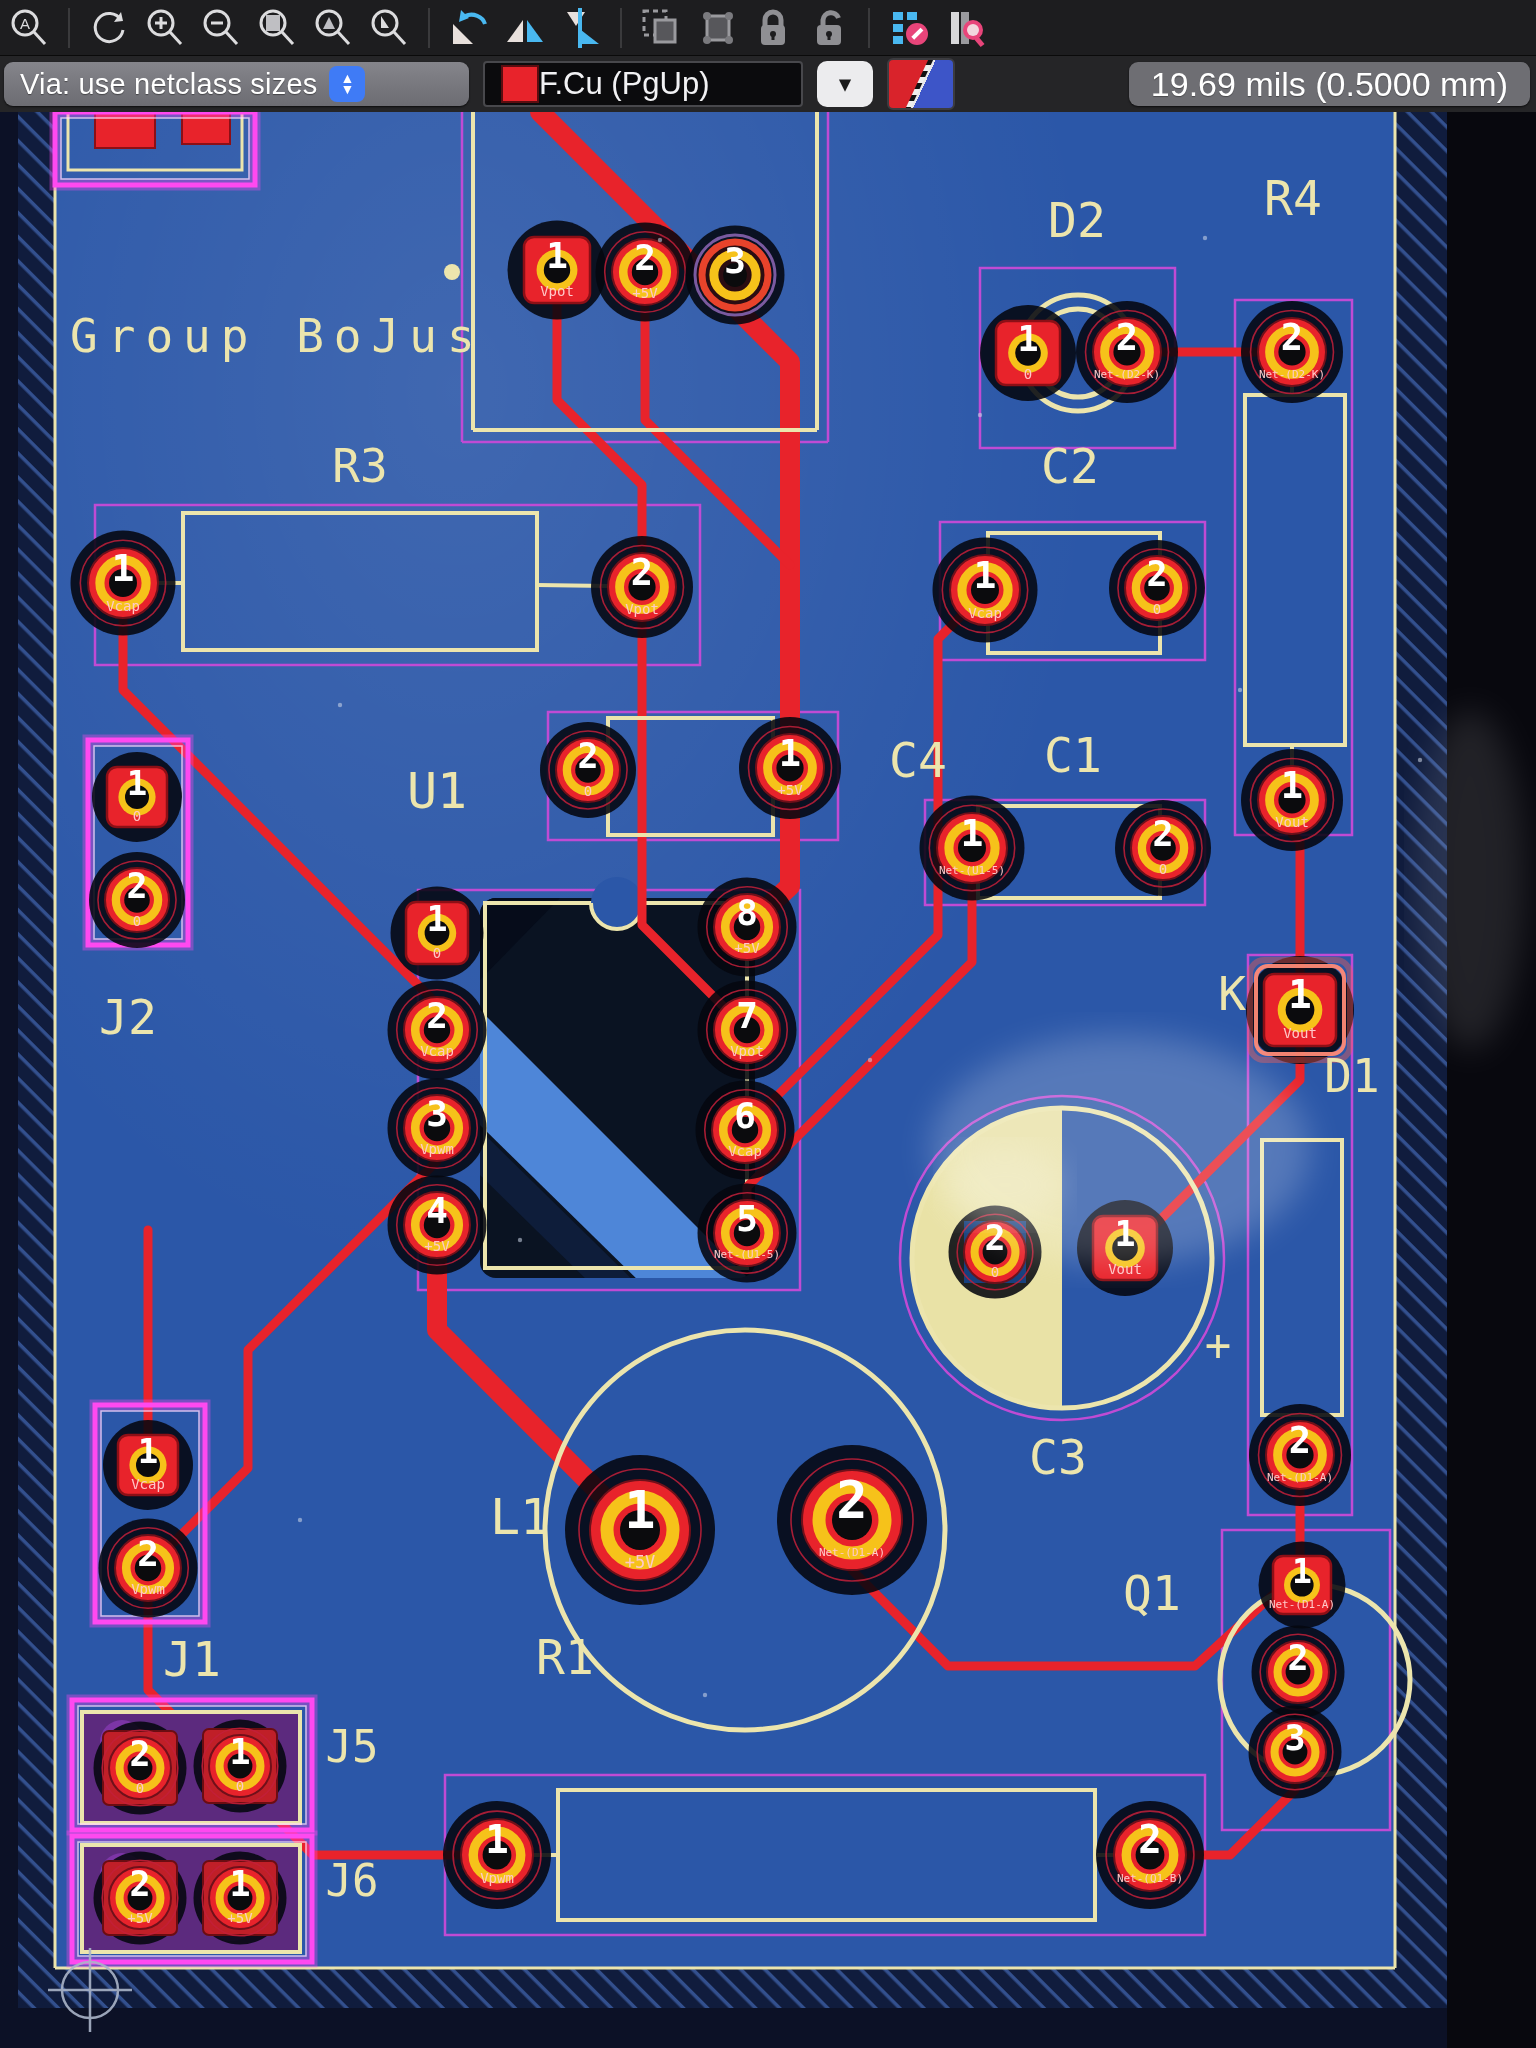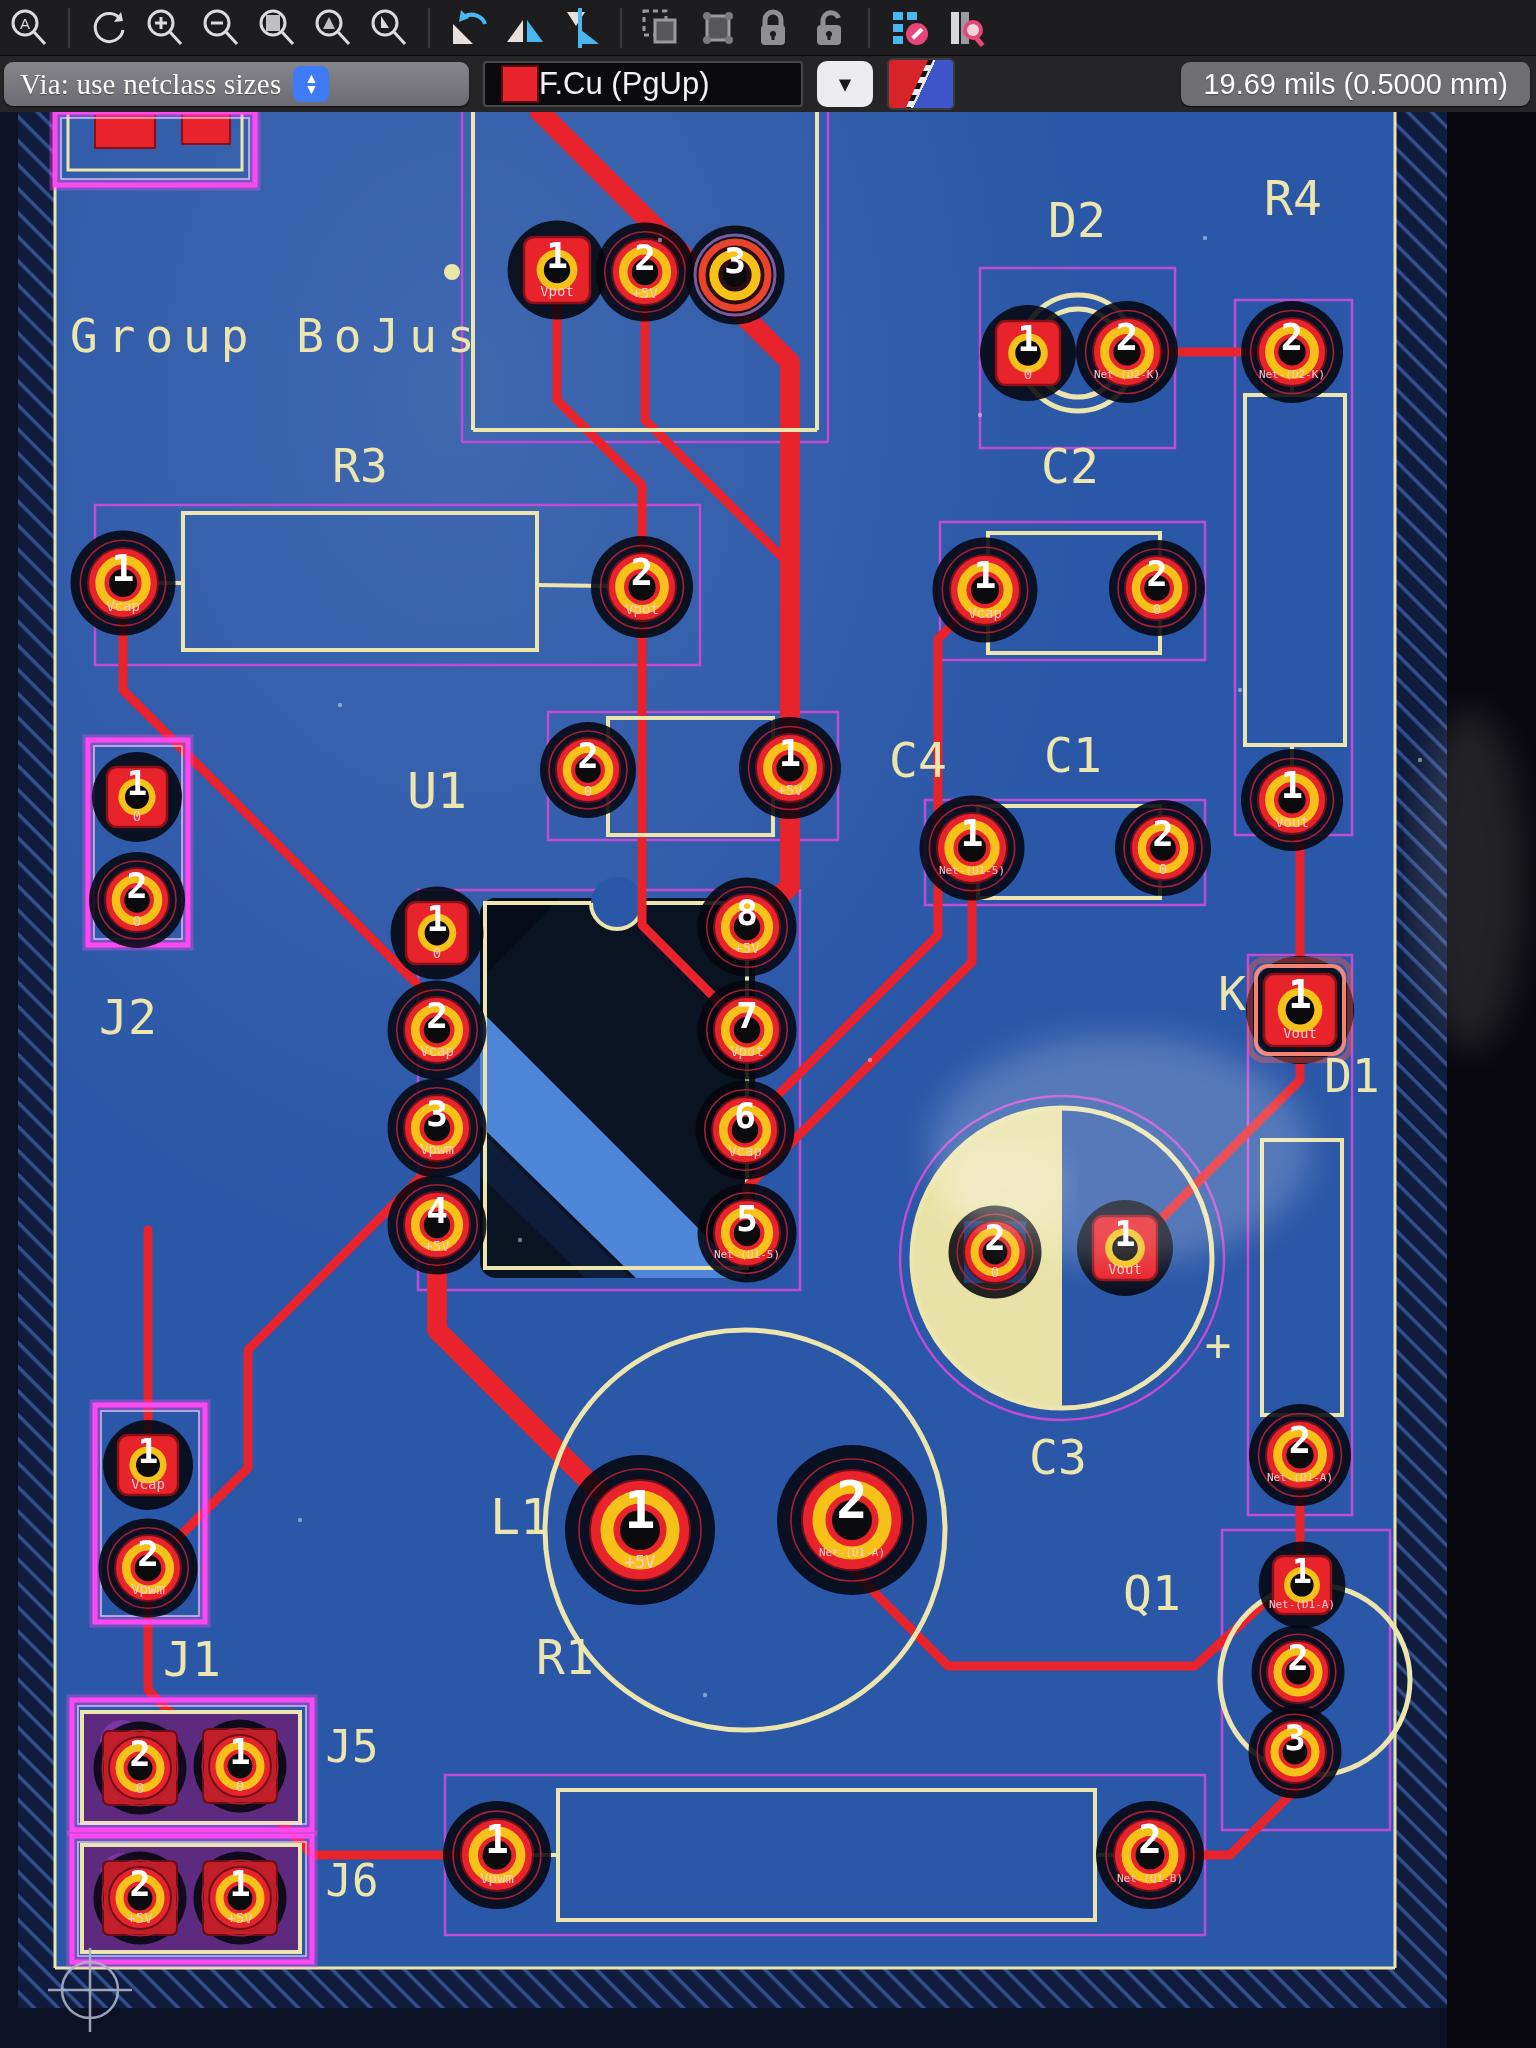--- a/index.html
+++ b/index.html
@@ -8,36 +8,36 @@
   
   #row1{position:absolute;left:0;top:0;width:1536px;height:56px;background:#1d1d1f;
     display:flex;align-items:center;gap:10px;padding:0 6px;box-sizing:border-box;border-bottom:1px solid #0a0a0a;}
   .tbsep{width:2px;height:40px;background:#3a3a3c;margin:0 6px;flex:0 0 auto;}
   .tbico{width:46px;height:46px;flex:0 0 auto;display:flex;align-items:center;justify-content:center;border-radius:6px;}
   .tbico svg{width:44px;height:44px;}
   #row2{position:absolute;left:0;top:56px;width:1536px;height:56px;background:#252527;
     display:flex;align-items:center;gap:14px;padding:0 4px;box-sizing:border-box;}
   #viaMode{height:44px;background:linear-gradient(#85858b,#6c6c72);border-radius:9px;display:flex;align-items:center;
     padding:0 6px 0 16px;gap:12px;min-width:465px;box-sizing:border-box;box-shadow:0 1px 2px #000a;}
-  #viaMode .lbl{color:#fff;font-size:29px;letter-spacing:.2px;text-shadow:0 1px 1px #0006;white-space:nowrap;font-family:Liberation Serif, serif;}
+  #viaMode .lbl{color:#fff;font-size:29px;letter-spacing:.2px;text-shadow:0 1px 1px #0006;white-space:nowrap;}
   #viaStep{width:36px;height:36px;background:#3f7bf6;border-radius:8px;color:#fff;display:flex;flex-direction:column;
     align-items:center;justify-content:center;font-size:14px;line-height:11px;font-weight:bold;}
   #layerBox{height:46px;background:#0b0b0d;border:2px solid #48484c;border-radius:4px;display:flex;align-items:center;
     padding:0 16px;min-width:320px;box-sizing:border-box;}
   #layerSwatch{width:34px;height:34px;background:#e8232b;border:2px solid #5a0d10;}
   #layerBox .lbl{color:#f2f2f4;font-size:31px;white-space:nowrap;}
   #layerChevron{width:56px;height:46px;background:#ececee;border-radius:10px;display:flex;align-items:center;
     justify-content:center;color:#1a1a1a;font-size:22px;font-weight:bold;}
   #pairSwatch{width:64px;height:48px;border-radius:6px;border:2px solid #3c3c40;position:relative;overflow:hidden;
     background:linear-gradient(115deg,#d9232b 0 46%,#e8e8ea 46% 54%,#3d55c8 54% 100%);}
   #pairSwatch:after{content:"";position:absolute;left:44%;top:-10%;width:8%;height:120%;
     background:repeating-linear-gradient(0deg,#111 0 6px,#eee 6px 12px);transform:skewX(-25deg);}
   #trackWidth{height:44px;background:#6e6e73;border-radius:9px;display:flex;align-items:center;padding:0 22px;
     margin-left:auto;margin-right:2px;box-shadow:0 1px 2px #000a;}
-  #trackWidth .lbl{color:#fff;font-size:29px;white-space:nowrap;text-shadow:0 1px 1px #0005;}
+  #trackWidth .lbl{color:#fff;font-size:34px;white-space:nowrap;text-shadow:0 1px 1px #0005;}
   
   #canvasWrap{position:absolute;left:0;top:112px;width:1536px;height:1936px;background:#0c1126;}
   #pcb{position:absolute;left:0;top:0;}
   .pcbtext{font-family:"DejaVu Sans Mono",monospace;fill:#ece5ad;}
 </style>
 </head>
 <body>
 <div id="app">
 
   <div id="row1">

